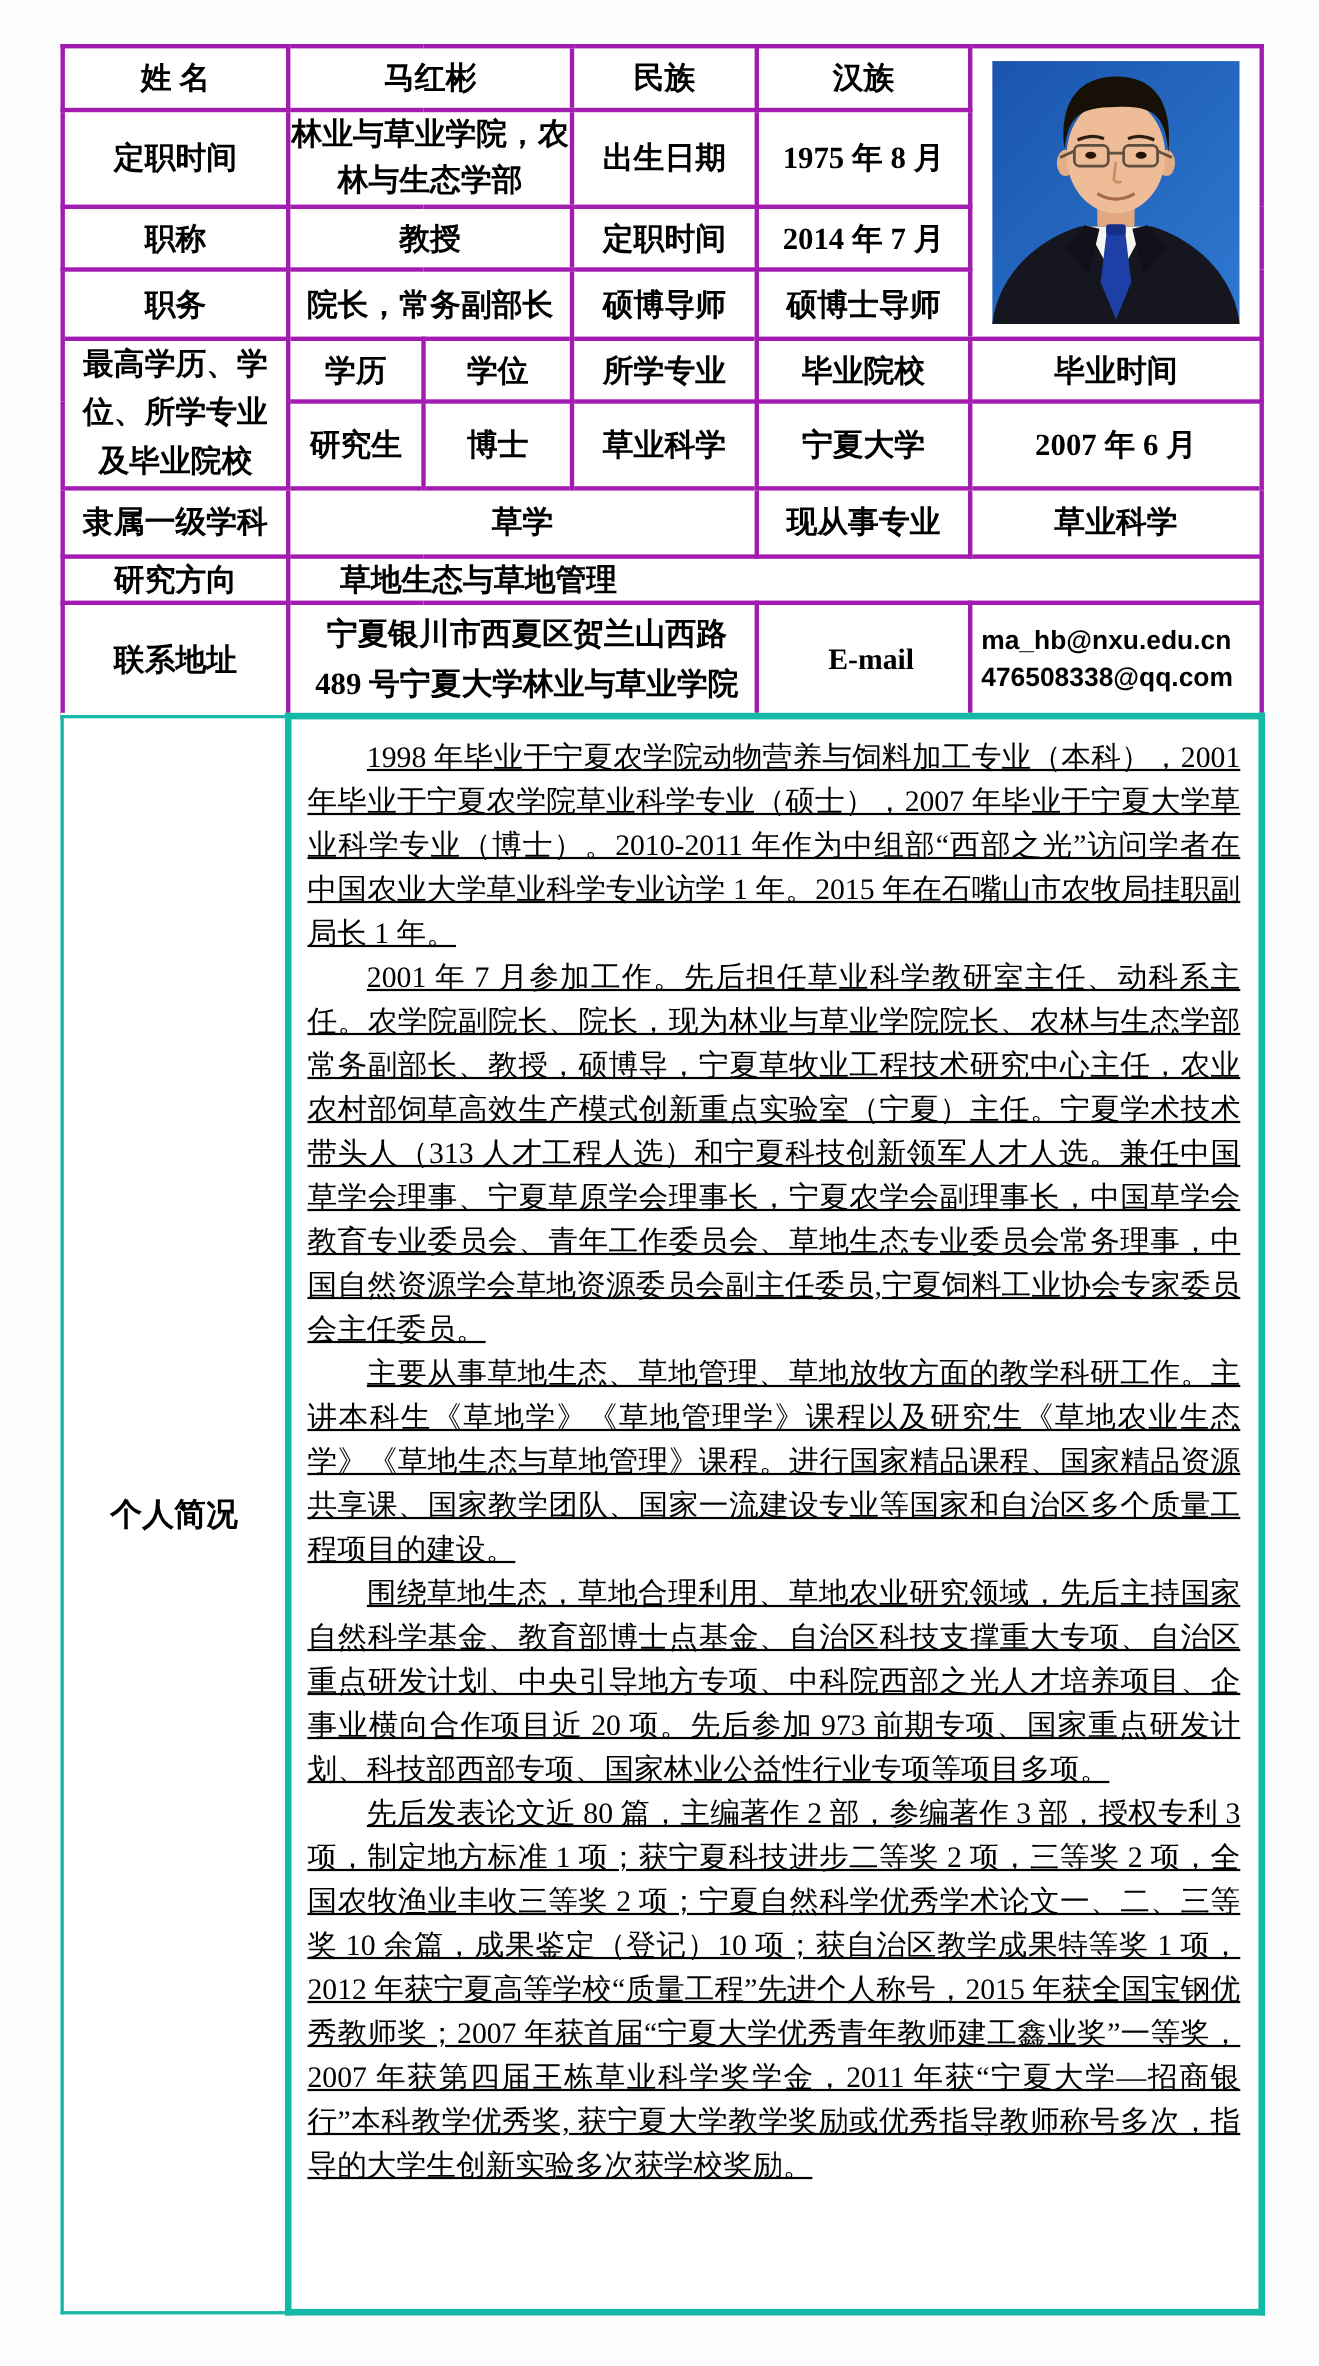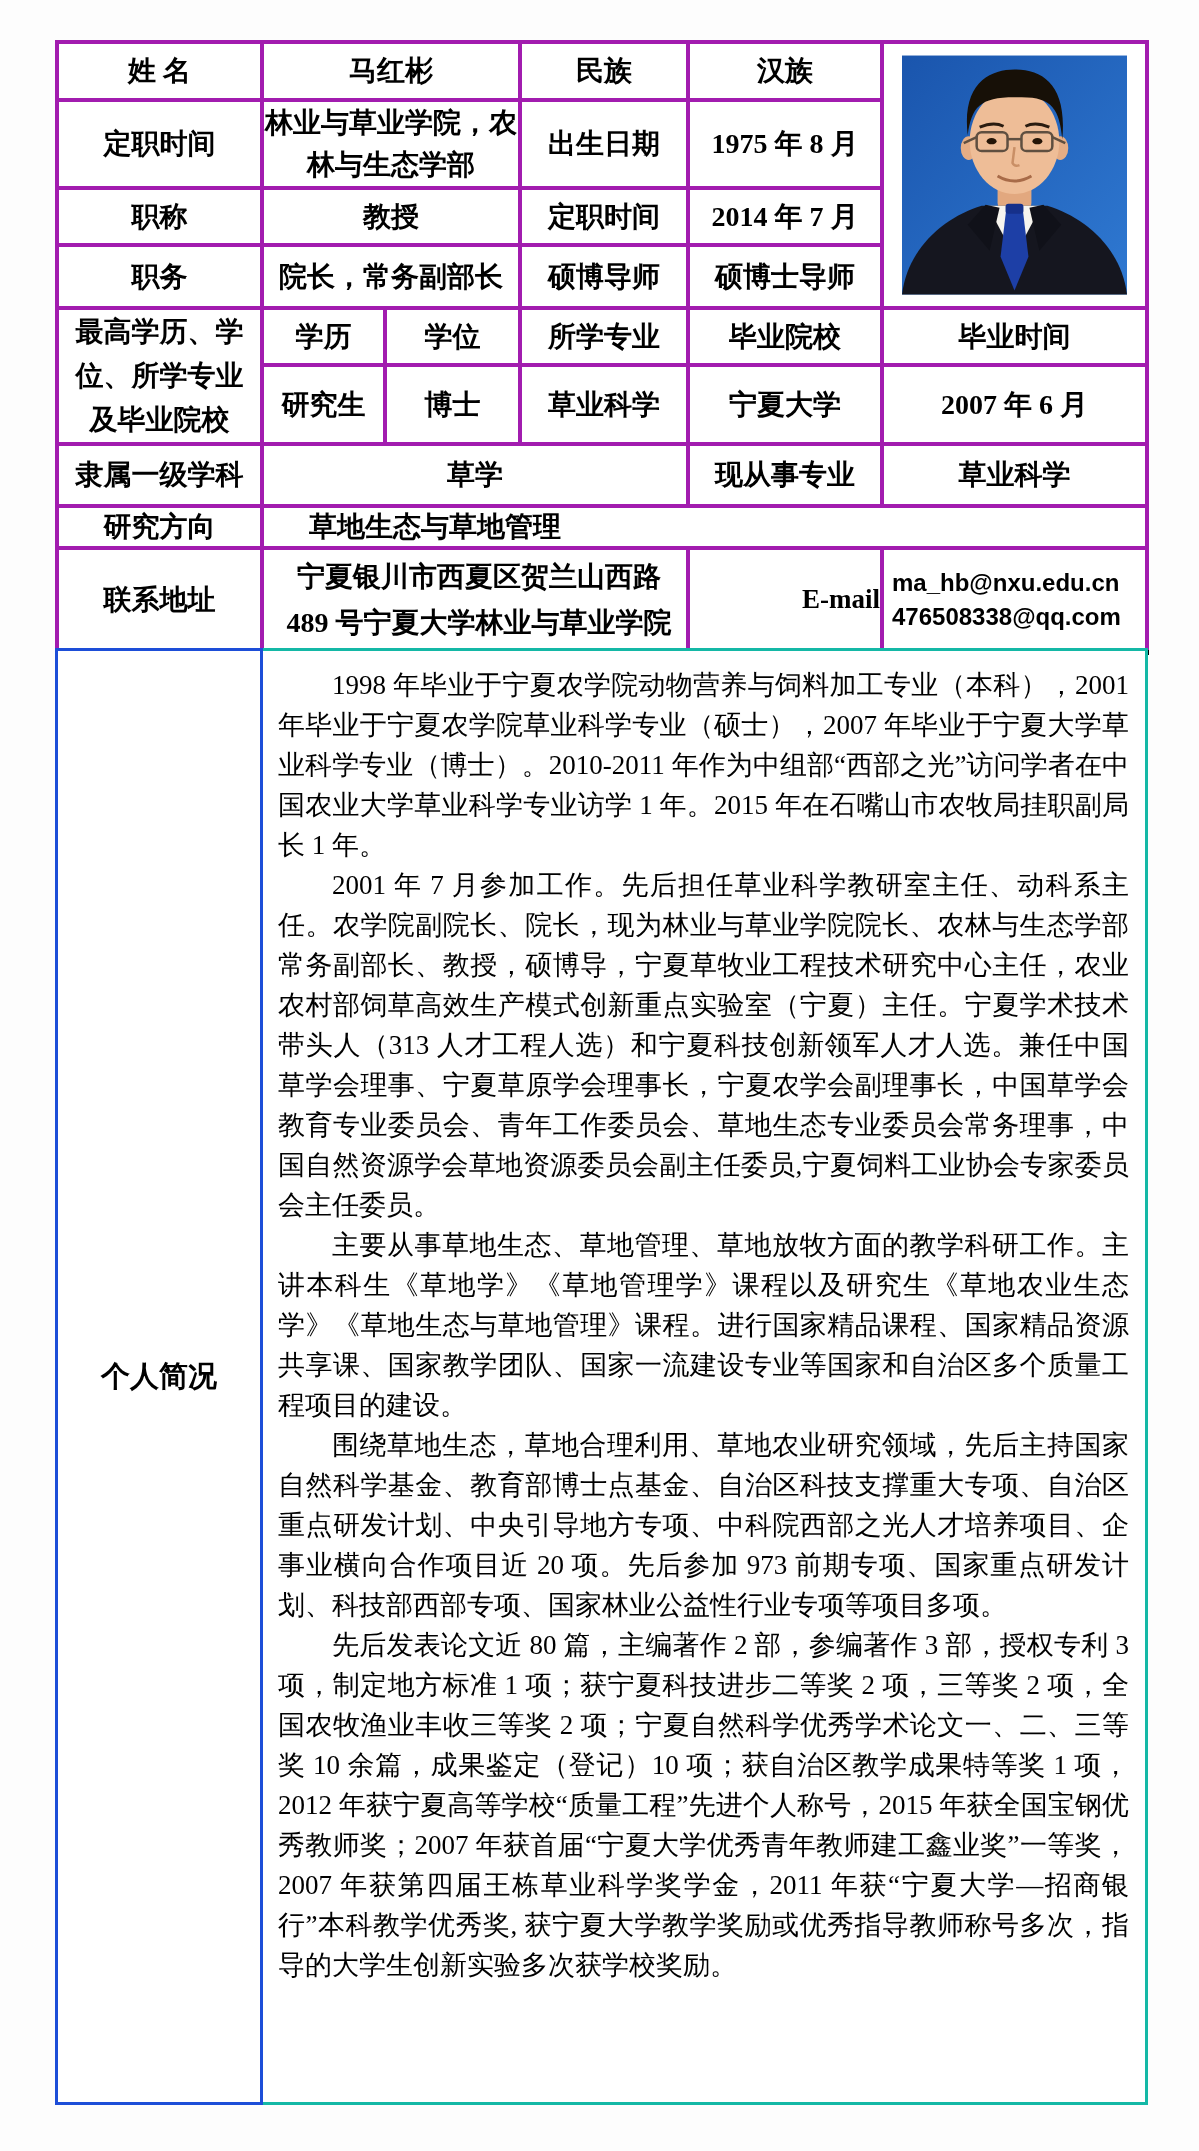--- a/index.html
+++ b/index.html
@@ -27,38 +27,39 @@
   #info-table .thick-l { border-left-width: 3px; }
   #info-table .thick-b { border-bottom-width: 3px; }
   #info-table .left { text-align: center; padding-left: 18px; }
   #info-table .indent { text-align: left; padding-left: 45px; }
   .addr { line-height: 46px; padding-right: 10px; }
   .email-val {
     font-family: Liberation Sans, sans-serif;
     font-size: 24px; font-weight: bold; text-align: left;
     padding-left: 8px; line-height: 34px;
   }
-  .email-lab { text-align: right; padding-left: 14px; font-size: 27px; }
+  .email-lab { text-align: center; padding-left: 14px; font-size: 27px; }
   .group-label { line-height: 44px; padding: 0 6px; }
 
   
   .photo-cell { vertical-align: middle; }
   .photo-frame { width: 225px; height: 240px; margin: 0 auto; display: block; }
 
   
   #bio-table {
     position: absolute; left: 55px; top: 648px;
     width: 1090px; height: 1457px;
     border: 3px solid #000;
   }
-  #bio-table th { border: 3px solid #1d4ed8; font-size: 29px; }
+  #bio-table th { border: 3px solid #14b8a6; font-size: 29px; }
   #bio-table td.bio-content {
-    border: 3px solid #14b8a6;
+    border: 6px solid #14b8a6;
     vertical-align: top; text-align: left; font-weight: normal;
     padding: 14px 16px 0 15px;
+    text-decoration: underline;
   }
   .bio-content p {
     font-size: 27px; line-height: 40px;
     text-align: justify; text-indent: 2em;
     font-weight: normal;
   }
 </style>
 </head>
 <body>
 

